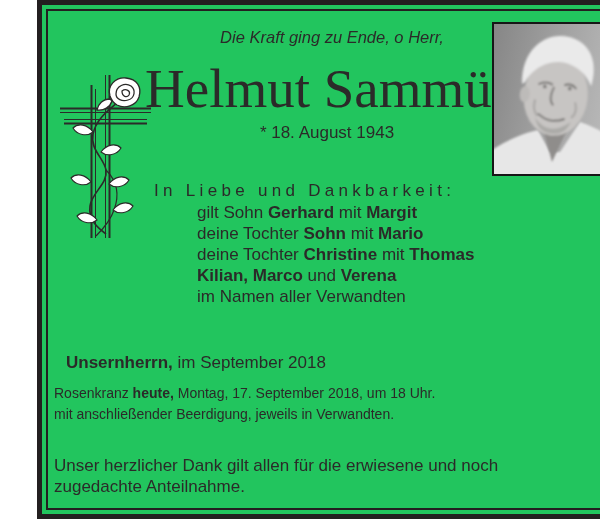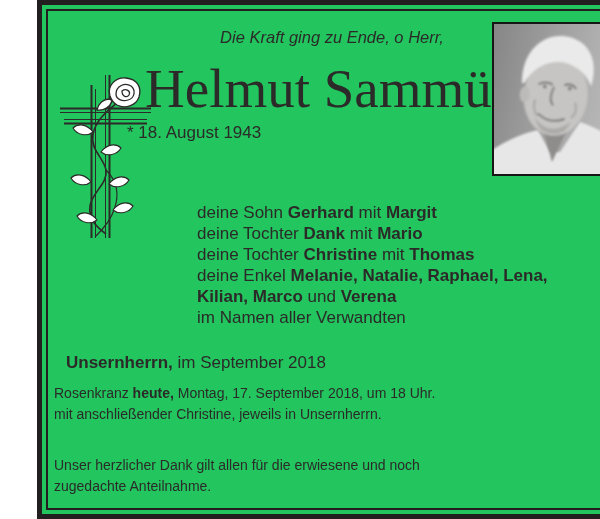--- a/index.html
+++ b/index.html
@@ -4,29 +4,29 @@
 <style>
   html,body{margin:0;padding:0;background:#ffffff;}
   .page{
     position:relative;width:600px;height:519px;box-sizing:border-box;
     border:5px solid #231f20;background:#22c55e;overflow:hidden;
     font-family:"Liberation Sans",sans-serif;color:#2b2a29;margin-left:37px;
   }
   .inner-frame{position:absolute;left:4px;top:4px;right:4px;bottom:4px;border:2px solid #231f20;pointer-events:none;}
   .epigraph{position:absolute;left:110px;top:22px;width:360px;text-align:center;font-style:italic;font-size:16.5px;line-height:21px;}
   .name{position:absolute;left:103px;top:62px;margin:0;font-family:"Liberation Serif",serif;font-weight:400;font-size:55px;line-height:43px;white-space:nowrap;}
-  .dates{position:absolute;left:85px;top:117px;width:400px;text-align:left;font-size:17px;line-height:22px;}
+  .dates{position:absolute;left:85px;top:117px;width:400px;text-align:center;font-size:17px;line-height:22px;}
   .photo{position:absolute;left:450px;top:17px;width:127px;height:150px;border:2px solid #161616;background:#a0a0a0;}
   .photo svg{display:block;}
   .cross{position:absolute;left:12px;top:57px;}
   .trib-head{position:absolute;left:112px;top:176px;font-size:17px;letter-spacing:4.3px;white-space:nowrap;}
   .mourners{position:absolute;left:155px;top:197px;font-size:17px;line-height:21px;white-space:nowrap;}
   .dateline{position:absolute;left:24px;top:347px;font-size:17px;line-height:21px;white-space:nowrap;}
   .service{position:absolute;left:12px;top:378px;font-size:14px;line-height:21px;white-space:nowrap;}
-  .thanks{position:absolute;left:12px;top:450px;font-size:14px;line-height:21px;white-space:nowrap;}
+  .thanks{position:absolute;left:12px;top:450px;font-size:17px;line-height:21px;white-space:nowrap;}
   .b{font-weight:bold;}
 </style>
 </head>
 <body>
 
 <div class="page">
   <div class="inner-frame"></div>
 
   <div class="epigraph">
     <div>Die Kraft ging zu Ende, o Herr,</div>
@@ -94,34 +94,34 @@
           <path d="M59,64 q-4,12 1,17"></path>
           <path d="M47,92 q13,9 26,2"></path>
         </g>
         <circle cx="50" cy="64" r="1.8" fill="#6f6d6b"></circle>
         <circle cx="75" cy="63" r="1.8" fill="#6f6d6b"></circle>
         <path d="M44,96 q16,18 36,0 q-4,14 -18,14 q-13,0 -18,-14" fill="#a3a19f" opacity="0.75"></path>
       </g>
     </svg>
   </div>
 
+  <div class="trib-head">In Liebe und Dankbarkeit:</div>
 
   <div class="mourners">
-    <div><span>deine Sohn </span><span class="b">Gerhard</span><span> mit </span><span class="b">Margit</span></div>
-    <div><span>deine Tochter </span><span class="b">Dank</span><span> mit </span><span class="b">Mario</span></div>
+    <div><span>gilt Sohn </span><span class="b">Gerhard</span><span> mit </span><span class="b">Margit</span></div>
+    <div><span>deine Tochter </span><span class="b">Sohn</span><span> mit </span><span class="b">Mario</span></div>
     <div><span>deine Tochter </span><span class="b">Christine</span><span> mit </span><span class="b">Thomas</span></div>
-    <div><span>deine Enkel </span><span class="b">Melanie, Natalie, Raphael, Lena,</span></div>
     <div><span class="b">Kilian, Marco</span><span> und </span><span class="b">Verena</span></div>
     <div><span>im Namen aller Verwandten</span></div>
   </div>
 
   <div class="dateline"><span class="b">Unsernherrn,</span><span> im September 2018</span></div>
 
   <div class="service">
     <div><span>Rosenkranz </span><span class="b">heute,</span><span> Montag, 17. September 2018, um 18 Uhr.</span></div>
-    <div><span>mit anschließender Christine, jeweils in Unsernherrn.</span></div>
+    <div><span>mit anschließender Beerdigung, jeweils in Verwandten.</span></div>
   </div>
 
   <div class="thanks">
     <div>Unser herzlicher Dank gilt allen für die erwiesene und noch</div>
     <div>zugedachte Anteilnahme.</div>
   </div>
 </div>
 
 </body></html>

